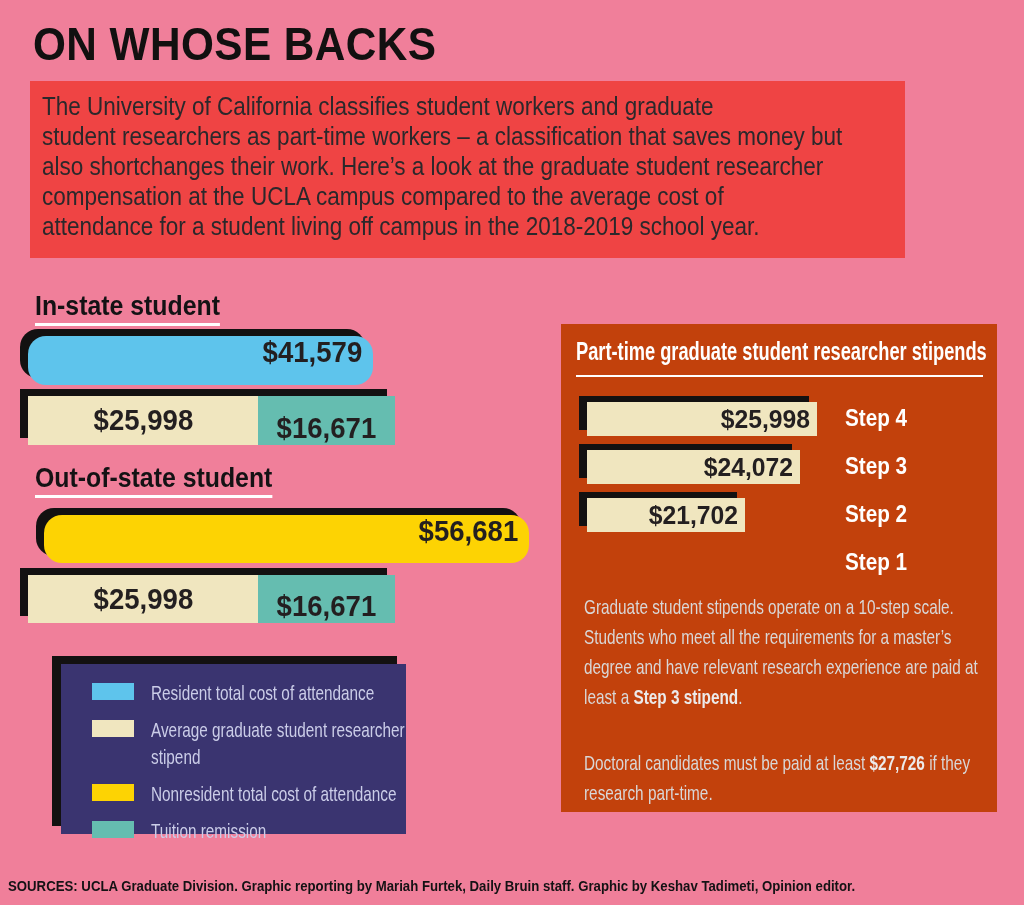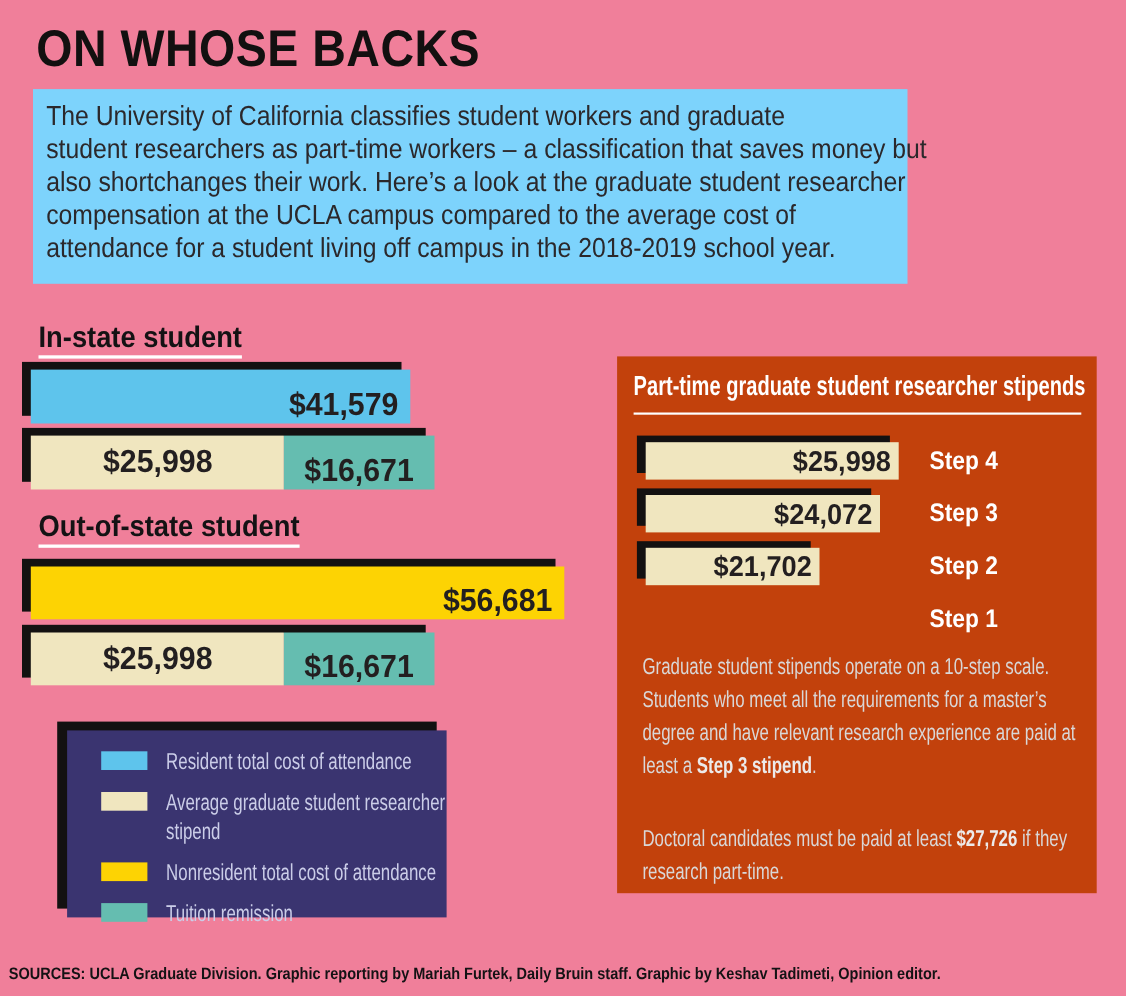--- a/index.html
+++ b/index.html
@@ -9,34 +9,34 @@
     font-family:"Liberation Sans", sans-serif;
     color:#1d1a1b;
   }
   .abs{position:absolute;}
   
   .main-title{
     left:33px;top:16px;font-size:47px;font-weight:bold;color:#121010;
     transform:scaleX(0.9);transform-origin:left top;white-space:nowrap;letter-spacing:0.5px;
   }
   
-  .intro-box{left:30px;top:81px;width:795px;height:177px;background:#7dd3fc;}
+  .intro-box{left:30px;top:81px;width:875px;height:177px;background:#ef4444;}
   .intro-text{left:12px;top:10px;font-size:25px;line-height:30px;color:#2b282b;
     transform:scaleX(0.9);transform-origin:left top;}
   .intro-text div{white-space:nowrap;}
   
   .sec-heading{
     font-size:27px;font-weight:bold;color:#141214;white-space:nowrap;
     border-bottom:3px solid #ffffff;padding-bottom:1px;
     transform:scaleX(0.92);transform-origin:left top;
   }
   
-  .bar{box-shadow:-8px -7px 0 0 #131111;display:flex;align-items:flex-end;box-sizing:border-box;}
+  .bar{box-shadow:-8px -7px 0 0 #131111;display:flex;align-items:flex-start;box-sizing:border-box;border-radius:18px;}
   .bar-blue{left:28px;top:336px;width:345px;height:49px;background:#5ec4ec;justify-content:flex-end;padding-right:8px;}
-  .bar-yellow{left:28px;top:515px;width:485px;height:48px;background:#fdd303;justify-content:flex-end;padding-right:8px;}
+  .bar-yellow{left:44px;top:515px;width:485px;height:48px;background:#fdd303;justify-content:flex-end;padding-right:8px;}
   .stack{left:28px;display:flex;box-shadow:-8px -7px 0 0 #131111;}
   .stack-instate{top:396px;height:49px;}
   .stack-outstate{top:575px;height:48px;}
   .seg{display:flex;align-items:center;justify-content:center;height:100%;box-sizing:border-box;}
   .seg-cream{width:230px;background:#f0e6bf;}
   .seg-teal{width:137px;background:#65bdb0;align-items:flex-end;}
   .bar-value{font-size:29px;font-weight:600;color:#231f20;white-space:nowrap;transform:scaleX(0.95);transform-origin:center;}
   
   .legend-box{
     left:61px;top:664px;width:345px;height:170px;background:#3a3470;

